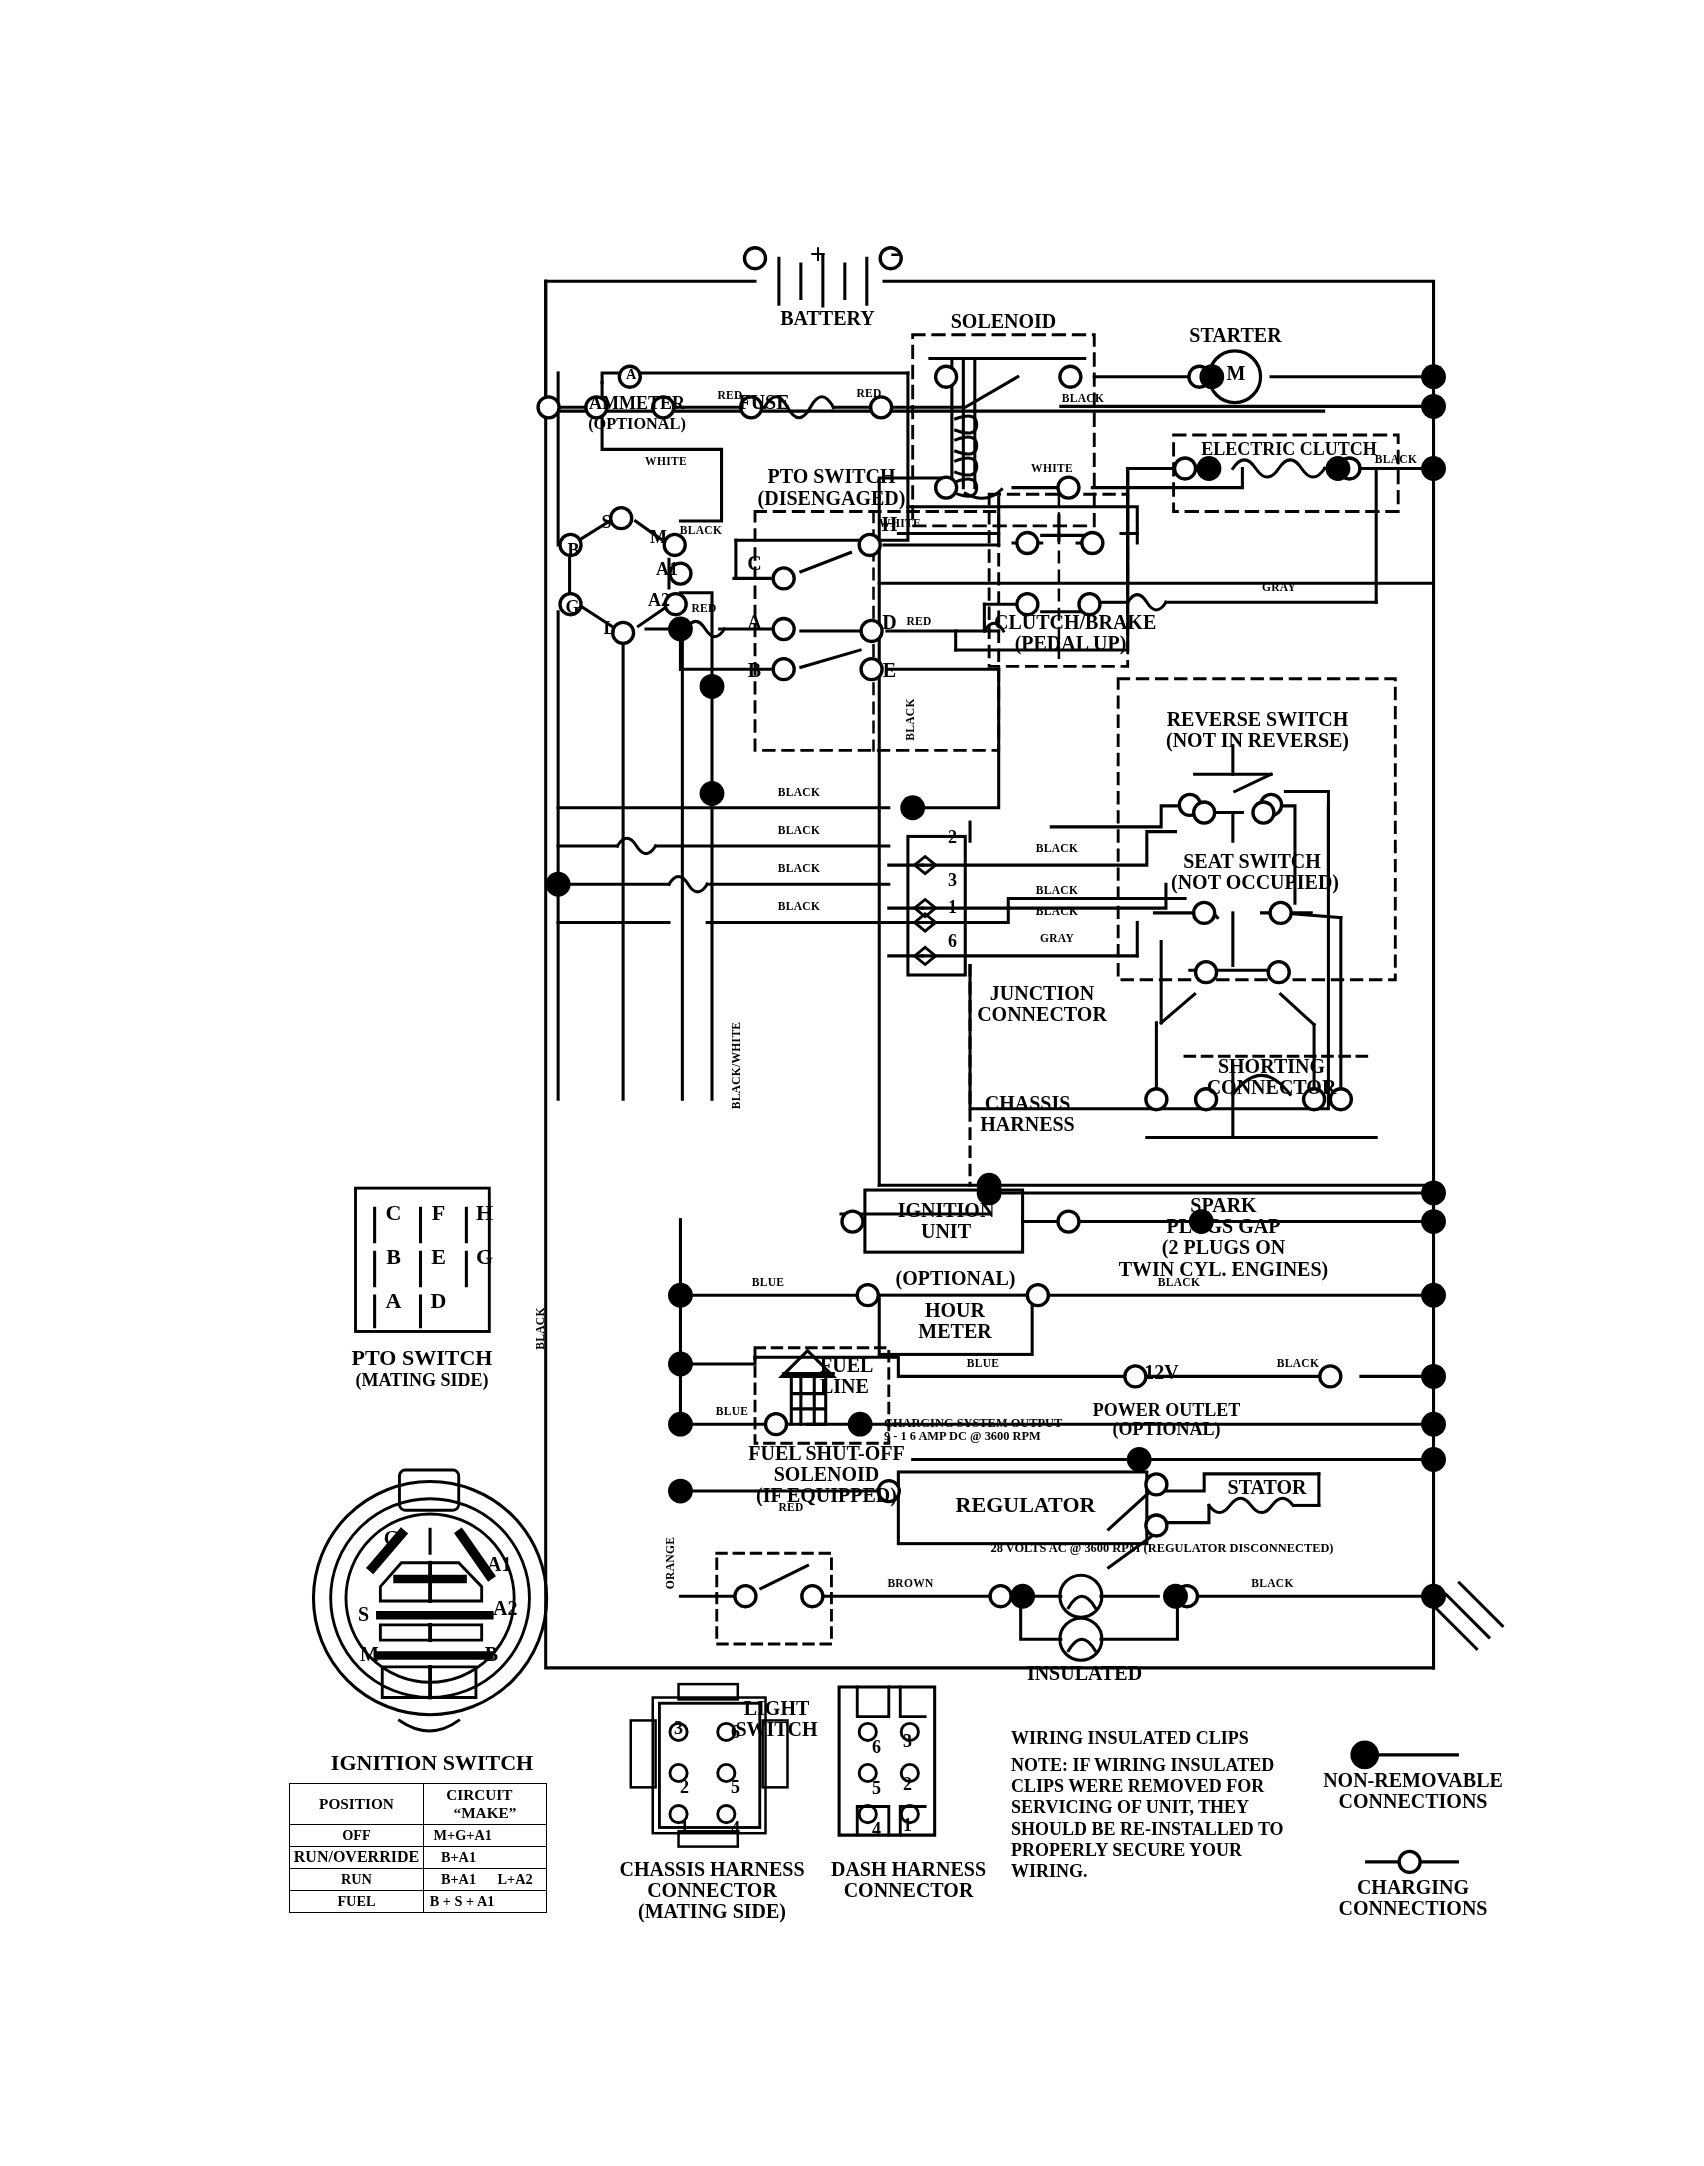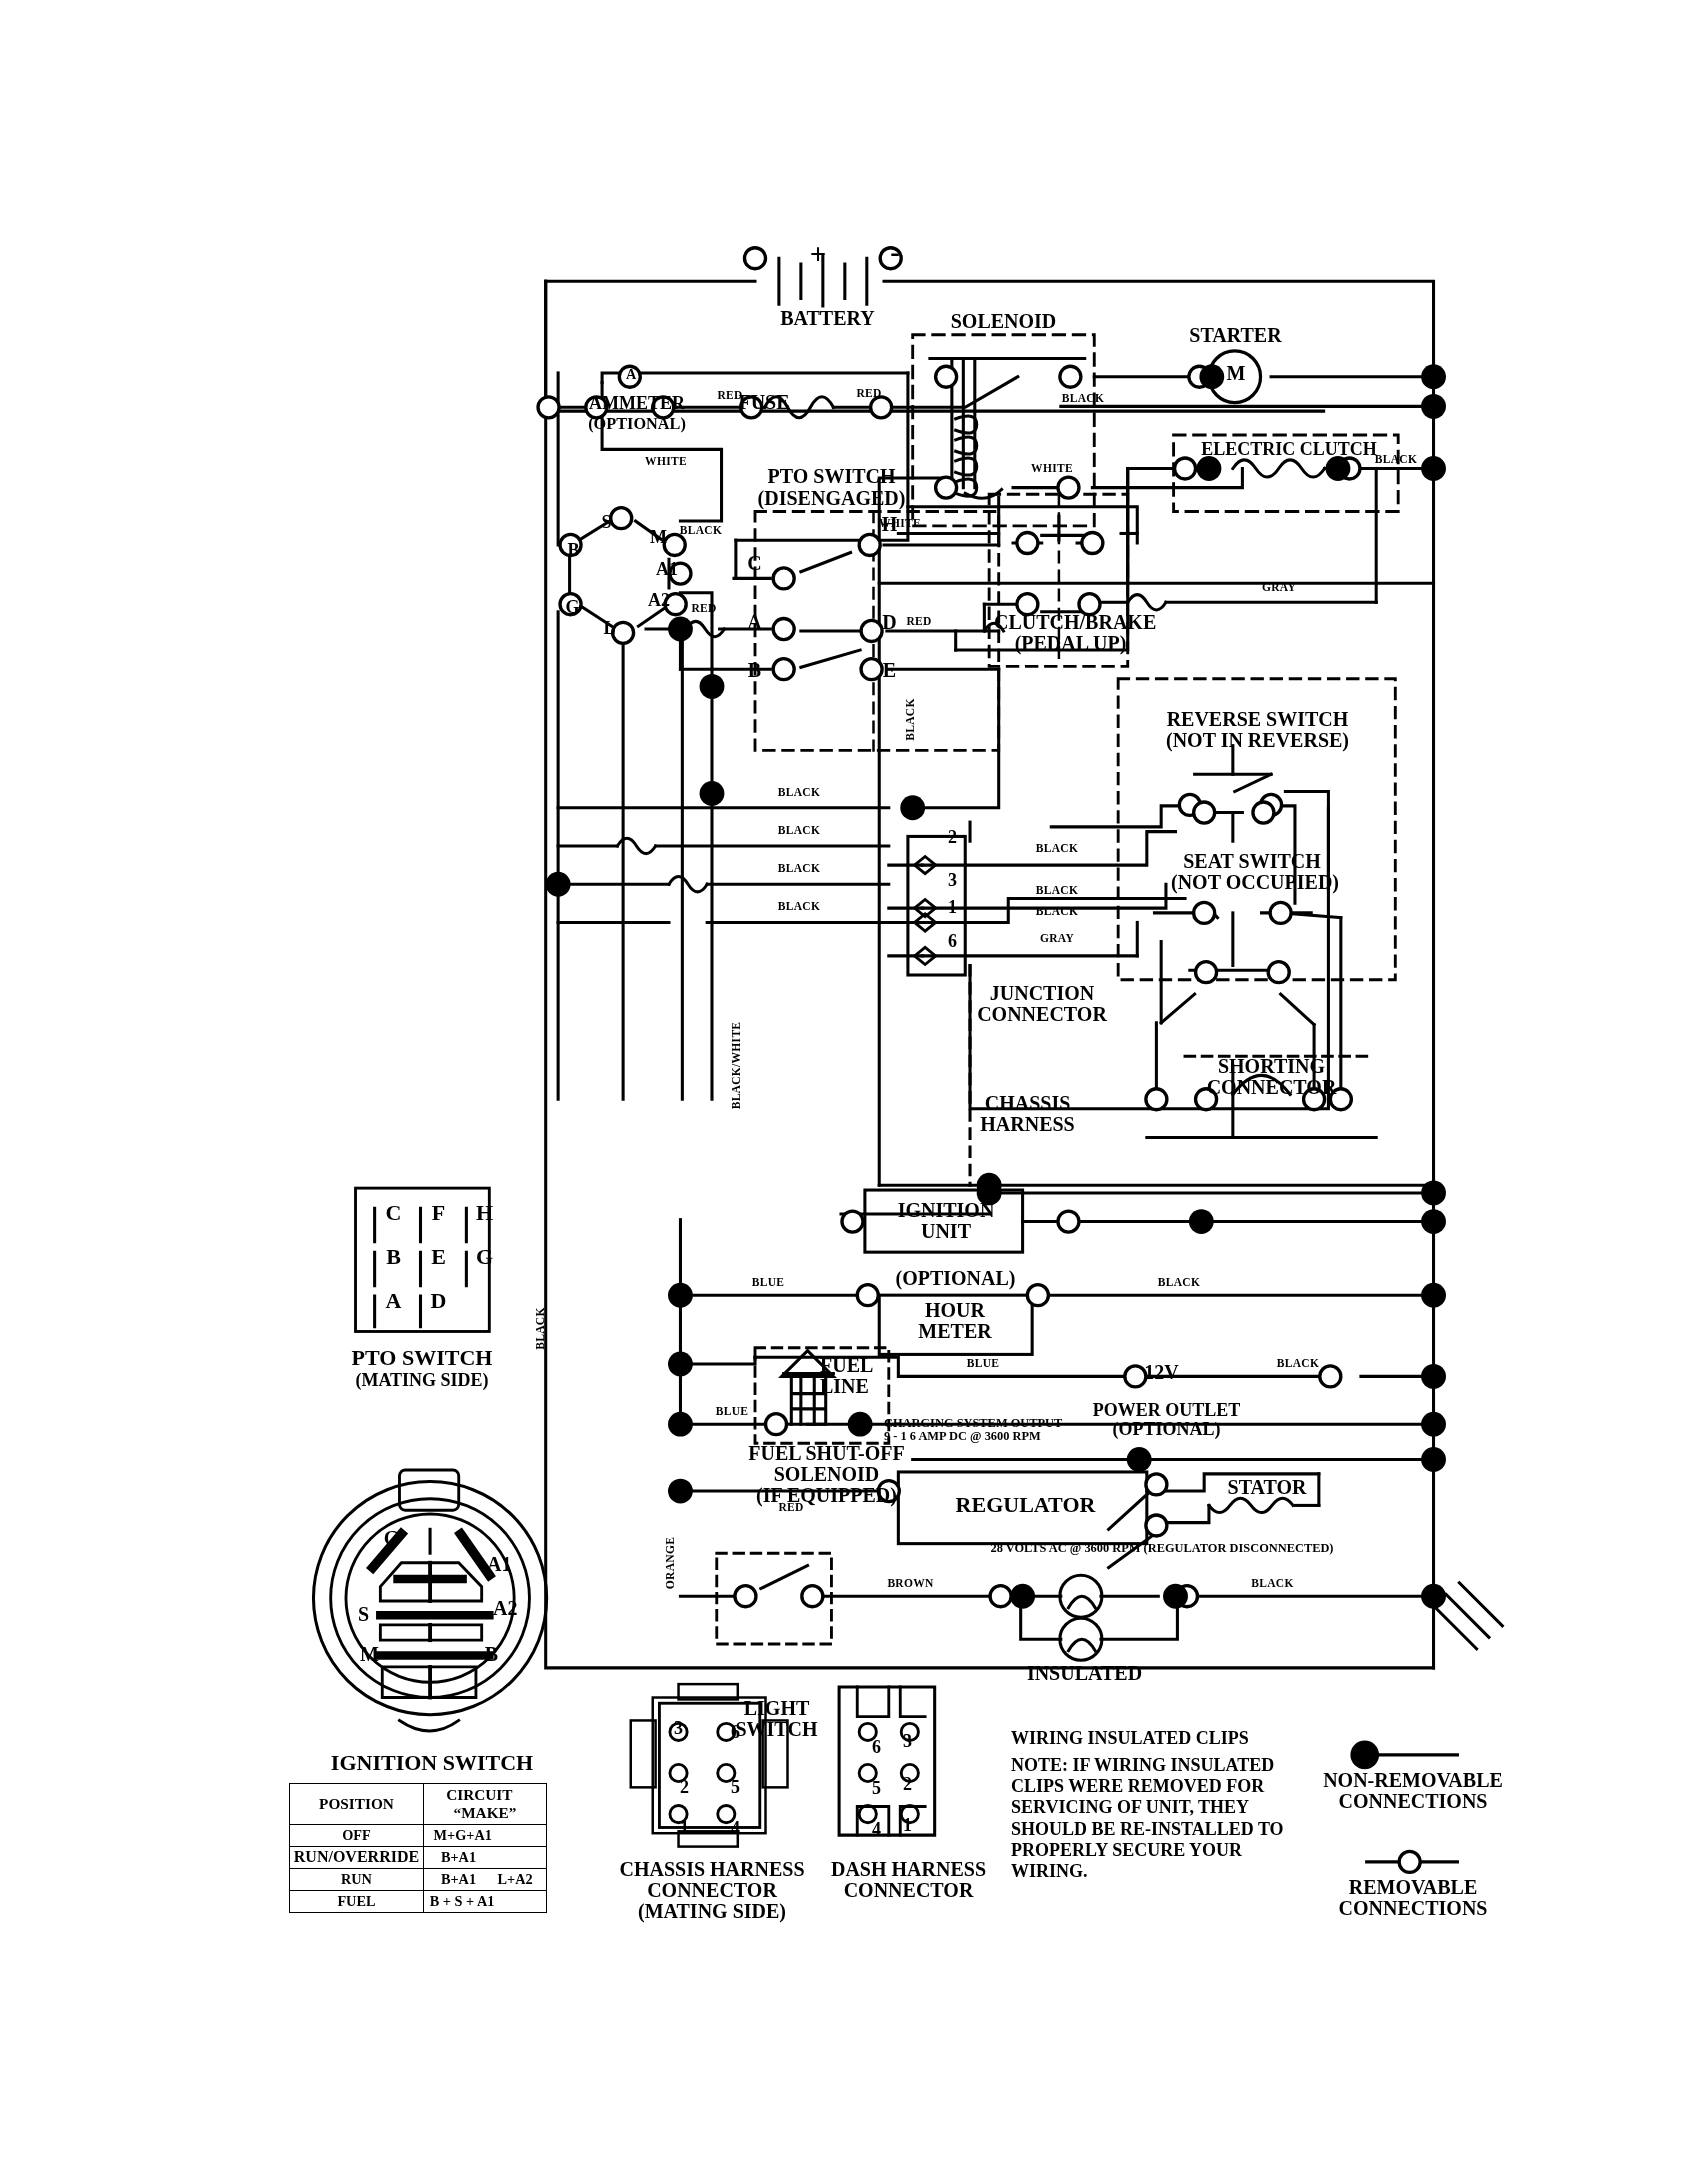--- a/index.html
+++ b/index.html
@@ -450,20 +450,24 @@
 
 <div class="lbl t13" style="left:1171px;top:1056px;width:201px;">SHORTING
 CONNECTOR</div>
 
 <div class="lbl t13" style="left:956px;top:1093px;width:143px;">CHASSIS
 HARNESS</div>
 
 <div class="lbl t13" style="left:872px;top:1200px;width:148px;">IGNITION
 UNIT</div>
 
+<div class="lbl t13" style="left:1085px;top:1195px;width:277px;">SPARK
+PLUGS GAP
+(2 PLUGS ON
+TWIN CYL. ENGINES)</div>
 
 <div class="lbl t13" style="left:879px;top:1268px;width:153px;">(OPTIONAL)</div>
 <div class="lbl t13" style="left:881px;top:1300px;width:148px;">HOUR
 METER</div>
 
 <div class="lbl t13" style="left:820px;top:1355px;width:86px;text-align:left;">FUEL
 LINE</div>
 
 <div class="lbl t13" style="left:726px;top:1443px;width:201px;">FUEL SHUT-OFF
 SOLENOID
@@ -616,17 +620,17 @@
 <div class="noteblk" style="left:1011px;top:1728px;width:296px;">WIRING INSULATED CLIPS</div>
 <div class="noteblk" style="left:1011px;top:1755px;width:306px;">NOTE:  IF WIRING INSULATED
 CLIPS WERE REMOVED FOR
 SERVICING OF UNIT, THEY
 SHOULD BE RE-INSTALLED TO
 PROPERLY SECURE YOUR
 WIRING.</div>
 
 <div class="lbl t13" style="left:1310px;top:1770px;width:206px;">NON-REMOVABLE
 CONNECTIONS</div>
-<div class="lbl t13" style="left:1310px;top:1877px;width:206px;">REMOVABLE
+<div class="lbl t13" style="left:1310px;top:1877px;width:206px;">CHARGING
 CONNECTIONS</div>
 
 </div>
 
 
 </body></html>

